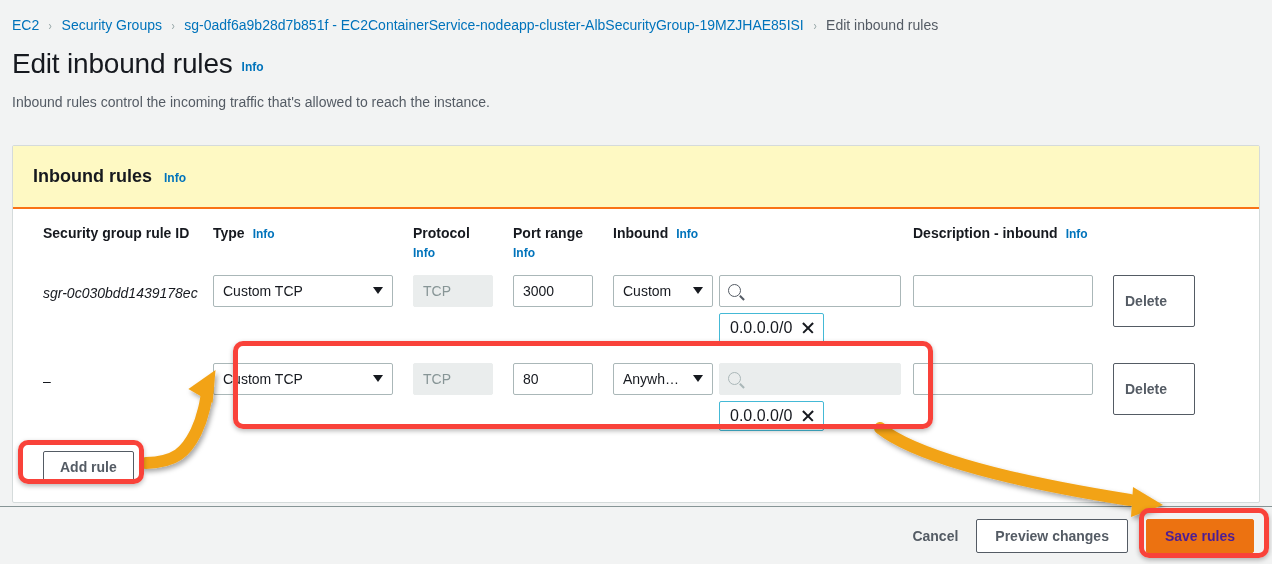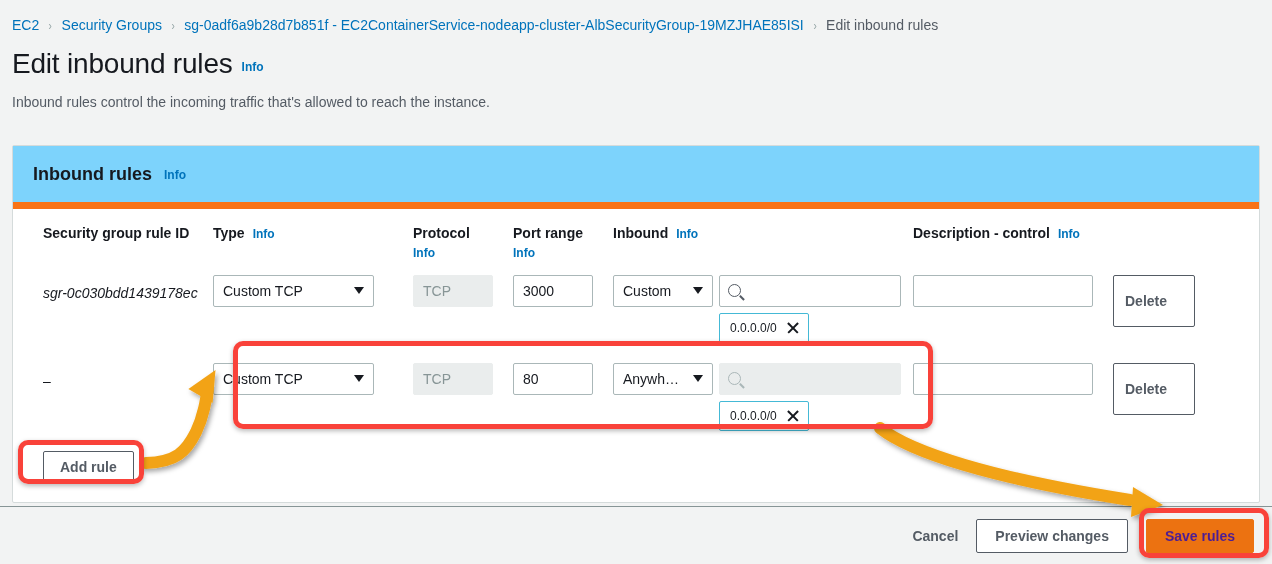--- a/index.html
+++ b/index.html
@@ -61,22 +61,22 @@
   .card {
     position: absolute;
     left: 12px;
     top: 145px;
     width: 1248px;
     background: #ffffff;
     border: 1px solid #d5dbdb;
     border-radius: 2px;
   }
   .card-header {
-    background: #7dd3fc;
-    border-bottom: 7px solid #f97316;
+    background: #fef9c3;
+    border-bottom: 2px solid #f97316;
     padding: 16px 20px;
     display: flex;
     align-items: center;
     height: 63px;
   }
   .card-title { font-size: 18px; font-weight: bold; color: #16191f; }
   .card-header .info-link { margin-left: 12px; position: relative; top: 1px; }
 
   
   .rules-table { width: 100%; }
@@ -128,21 +128,21 @@
     border-radius: 2px;
     background: #ffffff;
     display: flex;
     align-items: center;
     justify-content: space-between;
     padding: 0 9px;
     font-size: 14px;
     color: #16191f;
     cursor: pointer;
   }
-  .select-type { width: 161px; }
+  .select-type { width: 180px; }
   .select-source { width: 100px; gap: 7px; }
   .select-label { overflow: hidden; white-space: nowrap; }
   .caret {
     width: 0; height: 0;
     border-left: 5px solid transparent;
     border-right: 5px solid transparent;
     border-top: 7px solid #16191f;
     margin-left: 6px;
     flex: none;
   }
@@ -216,21 +216,21 @@
     margin-top: 6px;
     margin-left: 0;
     align-self: flex-start;
     height: 30px;
     border: 1px solid #44b9d6;
     border-radius: 2px;
     background: #ffffff;
     display: inline-flex;
     align-items: center;
     padding: 0 8px 0 10px;
-    font-size: 12px;
+    font-size: 16px;
     color: #16191f;
     gap: 9px;
   }
   .token-x {
     position: relative;
     width: 14px; height: 14px;
     cursor: pointer;
     flex: none;
   }
   .token-x::before, .token-x::after {
@@ -356,21 +356,21 @@
         <a class="info-link info-below" href="#">Info</a>
       </div>
       <div class="th col-port">
         <span>Port range</span>
         <a class="info-link info-below" href="#">Info</a>
       </div>
       <div class="th col-source">
         <span>Inbound</span><a class="info-link" href="#">Info</a>
       </div>
       <div class="th col-desc">
-        <span>Description - control</span><a class="info-link" href="#">Info</a>
+        <span>Description - inbound</span><a class="info-link" href="#">Info</a>
       </div>
       <div class="th col-del"></div>
     </div>
 
     
     <div class="row" style="padding-top:12px;">
       <div class="cell col-ruleid">
         <span class="rule-id-text">sgr-0c030bdd1439178ec</span>
       </div>
       <div class="cell col-type">

